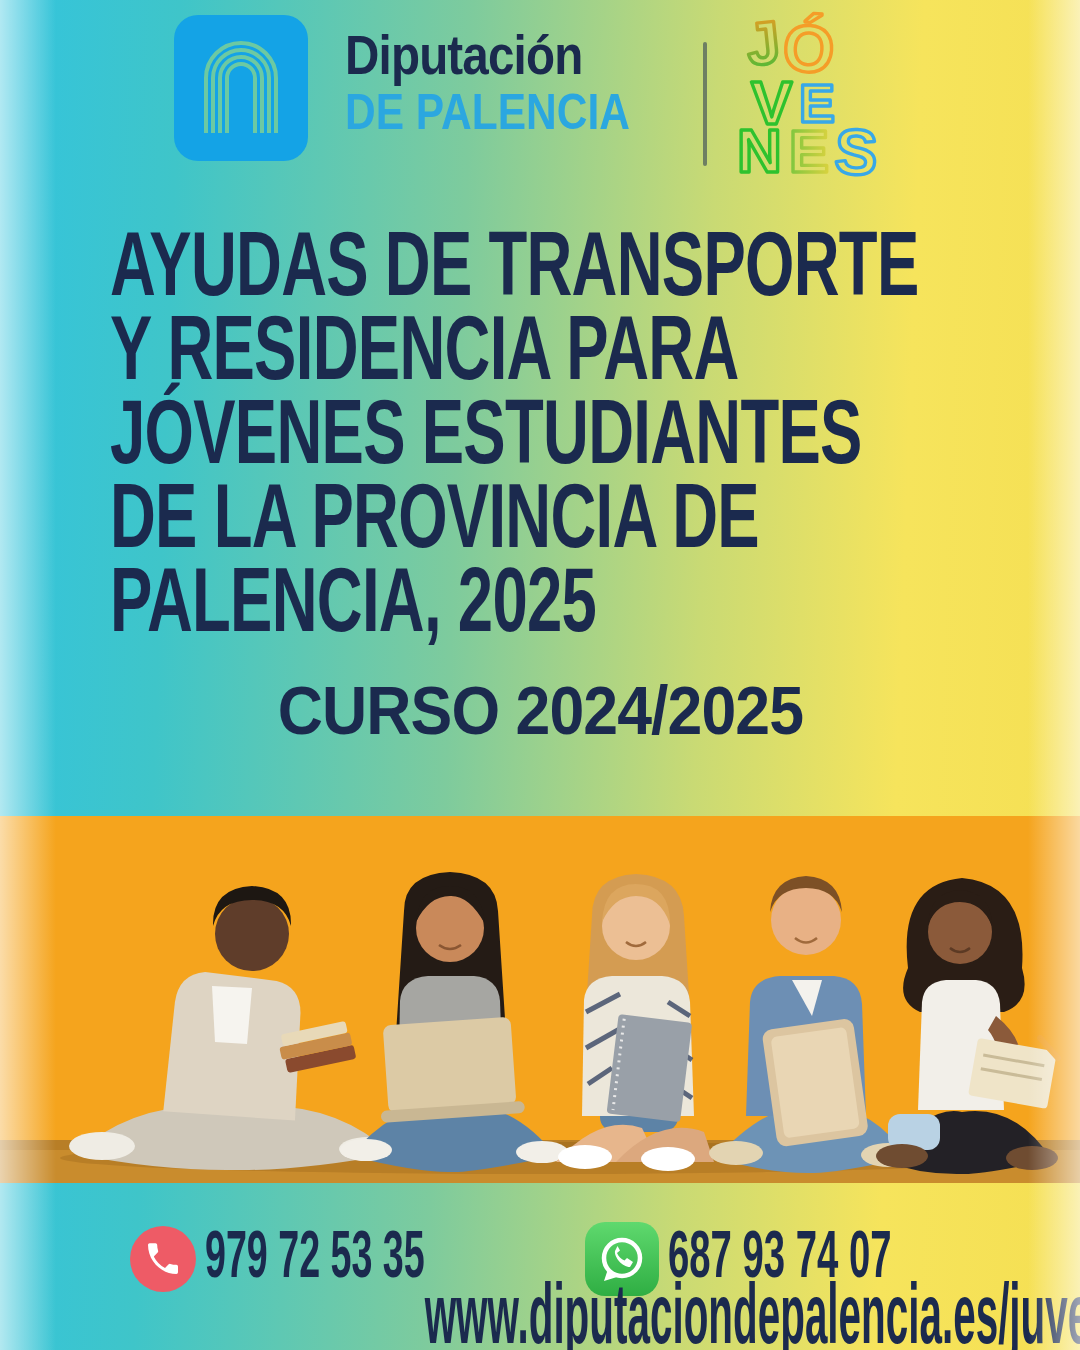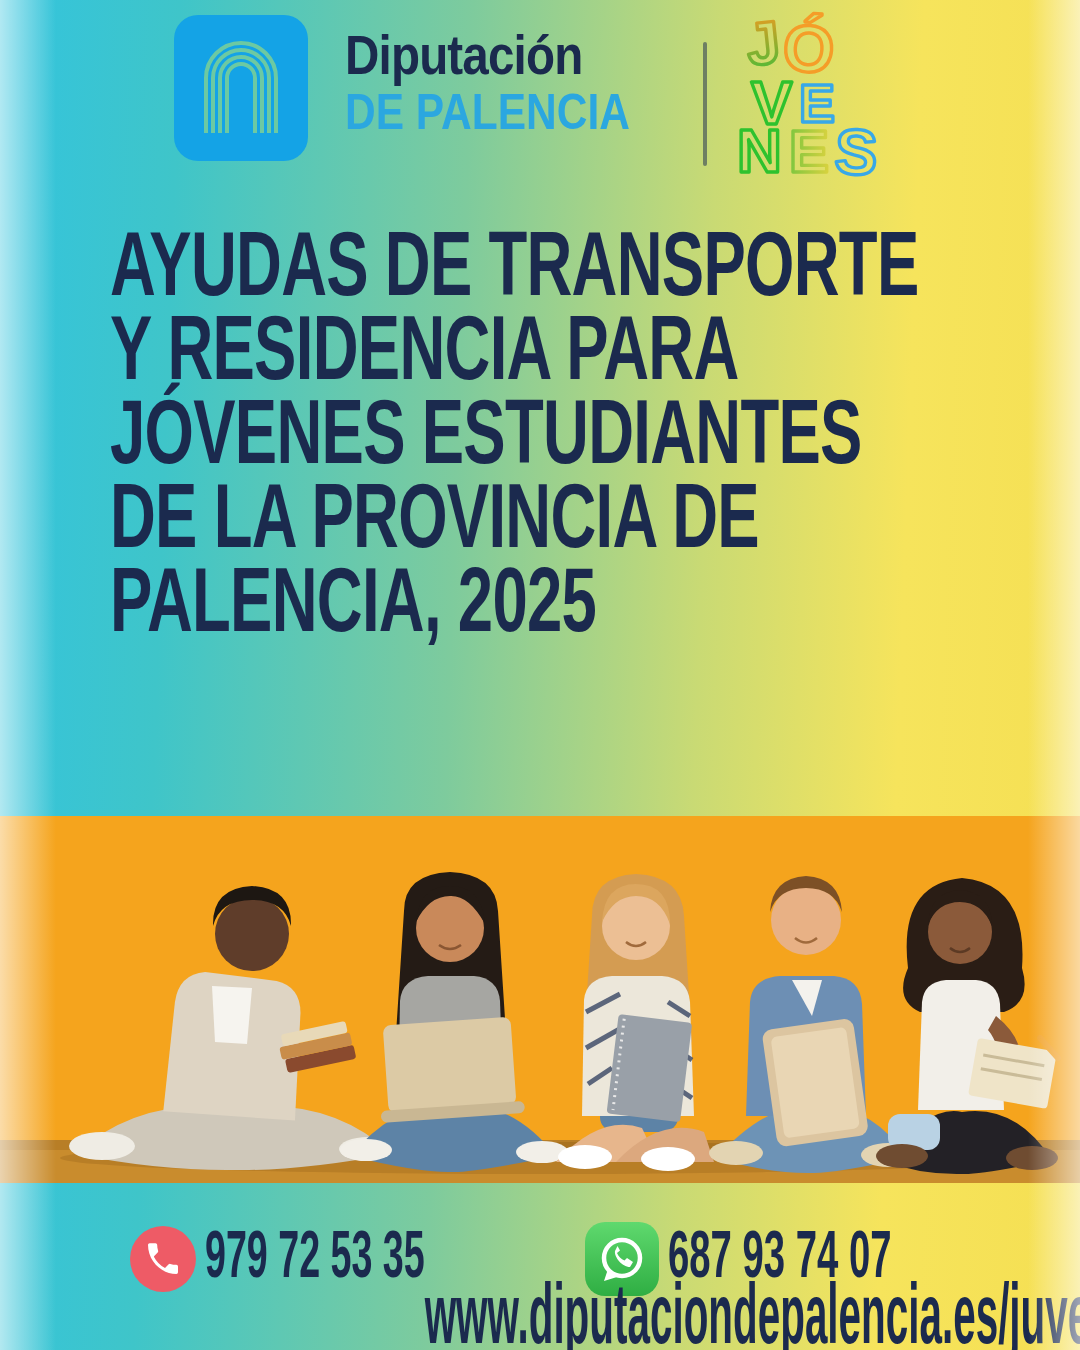--- a/index.html
+++ b/index.html
@@ -84,20 +84,23 @@
     <text x="102" y="166" font-size="64" transform="rotate(3 120 140)" stroke="#38a8e8">S</text>
   </svg>
 
   <div class="headline">
     <div class="headline-line">AYUDAS DE TRANSPORTE</div>
     <div class="headline-line">Y RESIDENCIA PARA</div>
     <div class="headline-line">JÓVENES ESTUDIANTES</div>
     <div class="headline-line">DE LA PROVINCIA DE</div>
     <div class="headline-line">PALENCIA, 2025</div>
   </div>
+  <div class="curso-wrap">
+    <span class="curso">CURSO 2024/2025</span>
+  </div>
 
   <svg class="photo-band" viewBox="0 0 1080 367" preserveAspectRatio="none" aria-label="Five smiling young students sitting cross-legged in a row against an orange studio background, holding books, a laptop, notebooks and a tablet">
     <rect width="1080" height="367" fill="#f5a41d"></rect>
     <rect y="324" width="1080" height="43" fill="#c98c2d"></rect>
     <rect y="324" width="1080" height="10" fill="#b87e26"></rect>
     <ellipse cx="540" cy="342" rx="480" ry="16" fill="rgba(90,50,0,0.15)"></ellipse>
 
     <g>
       <path d="M75 338 Q140 280 235 292 Q330 280 392 338 Q300 355 235 354 Q160 355 75 338 Z" fill="#cfc8ba"></path>
       <ellipse cx="102" cy="330" rx="33" ry="14" fill="#efece4"></ellipse>

